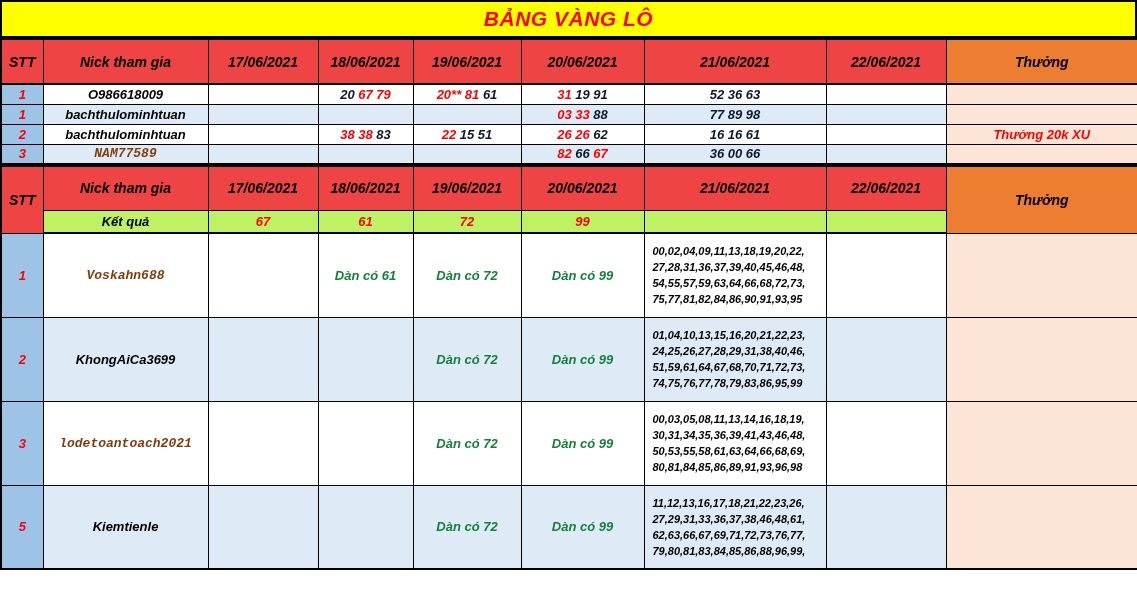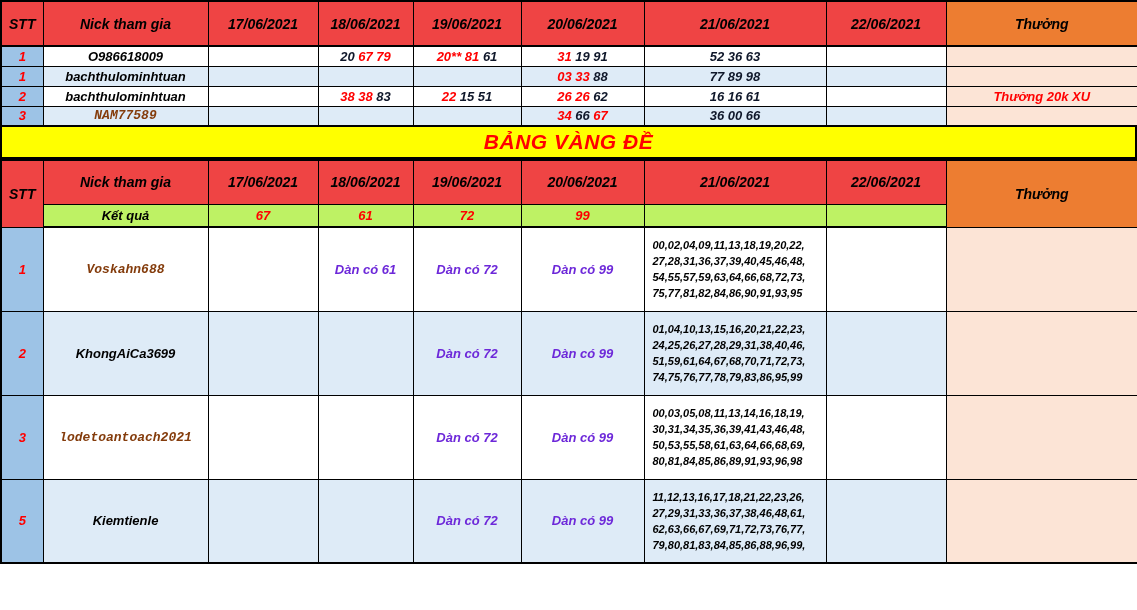--- a/index.html
+++ b/index.html
@@ -32,40 +32,43 @@
   tr.odd td{background:#DEEBF7;}
   td.stt{background:#9DC3E6;color:#FF0000;}
   tr.odd td.stt{background:#9DC3E6;}
   td.reward{background:#FCE4D6;color:#FF0000;}
   tr.odd td.reward{background:#FCE4D6;}
   td.kq-label,td.kq-val{background:#bef264;}
   td.kq-val{color:#FF0000;}
   .red{color:#FF0000;}
   .blk{color:#0f172a;}
   td.nick.brown{color:#843C0C;font-family:Liberation Mono, monospace;}
-  td.danco{color:#6d28d9;}
+  td.danco{color:#15803d;}
   td.list{
     text-align:left;
     font-size:11px;
     line-height:16px;
     padding-left:8px;
     letter-spacing:0;
   }
   #lo-table thead tr{height:45px;}
   #lo-table tbody tr{height:20px;}
   #lo-table thead th{border-bottom-width:2px;}
   #de-table thead tr.h1{height:44px;}
   #de-table thead tr.h2{height:23px;}
   #de-table thead tr.h2 td{border-bottom-width:2px;}
   #de-table tbody tr{height:84px;}
 </style>
 </head>
 <body>
 
 <div class="sheet">
+  <div class="banner banner-lo">
+    <span class="title">BẢNG VÀNG LÔ</span>
+  </div>
   <table id="lo-table">
       <colgroup>
         <col style="width:42px">
         <col style="width:165px">
         <col style="width:110px">
         <col style="width:95px">
         <col style="width:108px">
         <col style="width:123px">
         <col style="width:182px">
         <col style="width:120px">
@@ -117,30 +120,27 @@
           <td class="num"><span class="blk">16 16 61</span></td>
           <td class="num"></td>
           <td class="reward">Thưởng 20k XU</td>
         </tr>
         <tr class="odd">
           <td class="stt">3</td>
           <td class="nick brown">NAM77589</td>
           <td class="num"></td>
           <td class="num"></td>
           <td class="num"></td>
-          <td class="num"><span class="red">34 </span><span class="blk">66 </span><span class="red">67</span></td>
+          <td class="num"><span class="red">82 </span><span class="blk">66 </span><span class="red">67</span></td>
           <td class="num"><span class="blk">36 00 66</span></td>
           <td class="num"></td>
           <td class="reward"></td>
         </tr>
       </tbody>
     </table>
-  <div class="banner banner-de">
-    <span class="title">BẢNG VÀNG ĐỀ</span>
-  </div>
   <table id="de-table">
       <colgroup>
         <col style="width:42px">
         <col style="width:165px">
         <col style="width:110px">
         <col style="width:95px">
         <col style="width:108px">
         <col style="width:123px">
         <col style="width:182px">
         <col style="width:120px">

